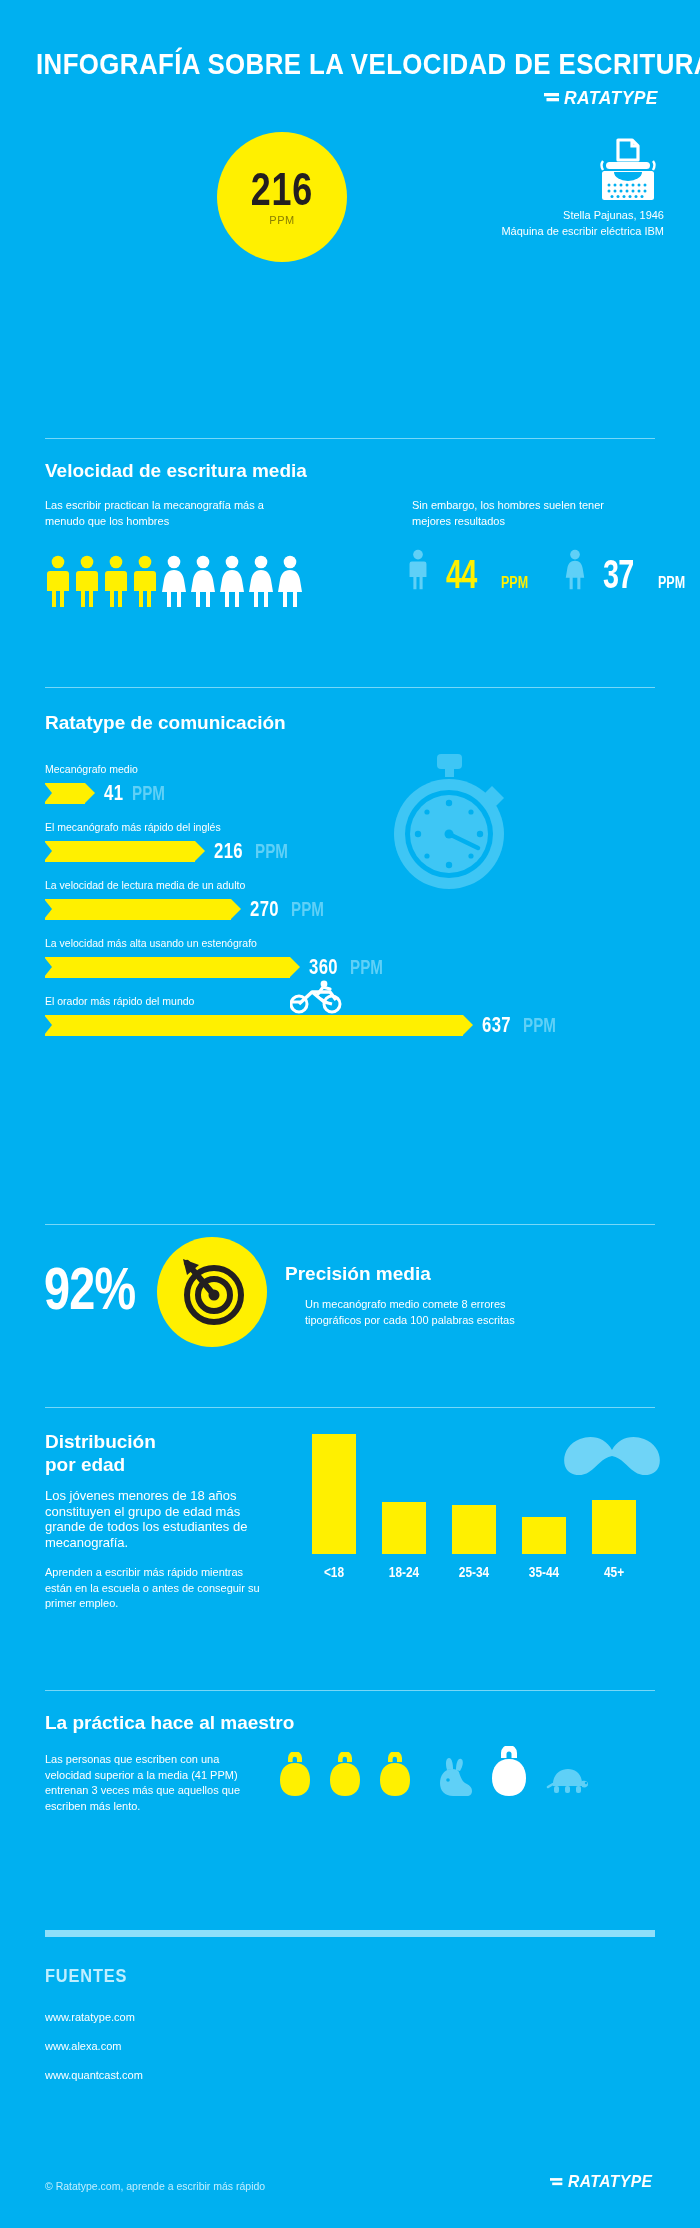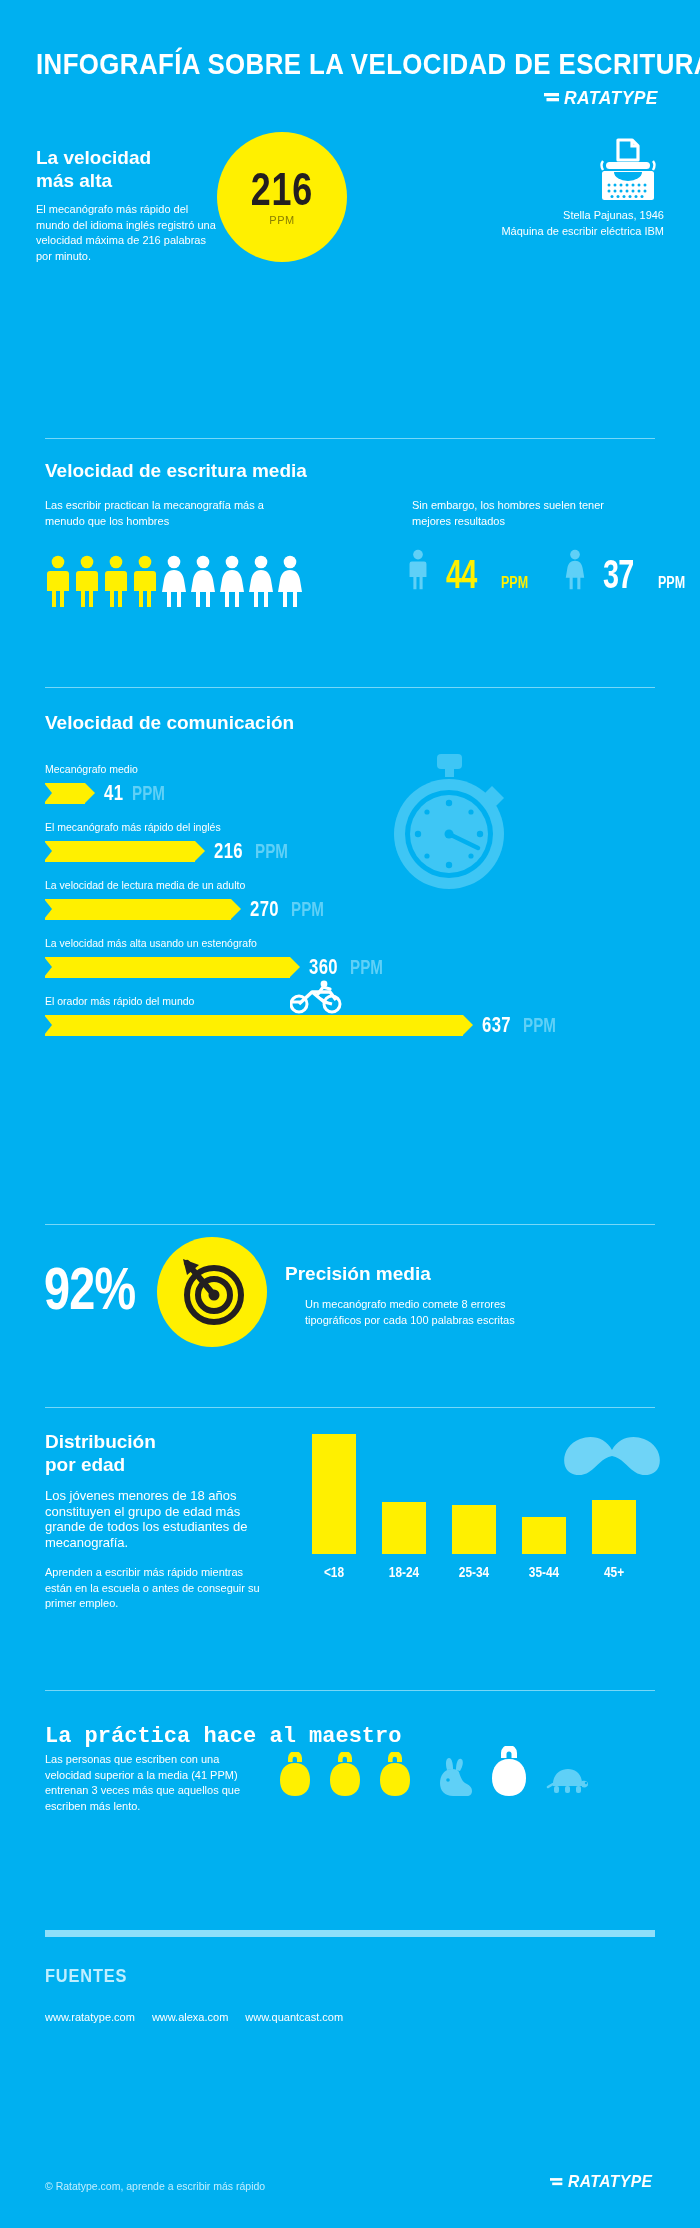--- a/index.html
+++ b/index.html
@@ -97,30 +97,30 @@
   .bars { position:absolute; left:0; bottom:26px; width:345px; height:120px; display:flex;
           align-items:flex-end; gap:26px; }
   .colwrap { width:44px; display:flex; flex-direction:column; justify-content:flex-end; height:120px; }
   .col { width:44px; background:#fff000; }
   .ticks { position:absolute; left:0; bottom:0; width:345px; display:flex; gap:26px; }
   .tick { width:44px; text-align:center; font-size:14px; font-weight:bold; transform:scaleX(.85); }
   .mustache { position:absolute; right:-5px; top:6px; width:100px; }
 
   
   .s6 { position:absolute; left:0; top:1712px; width:700px; }
-  .s6-h { position:absolute; left:45px; top:12px; font-size:22px; font-weight:bold;font-family:Liberation Mono, monospace; }
+  .s6-h { position:absolute; left:45px; top:0; font-size:19px; font-weight:bold; }
   .s6-p { position:absolute; left:45px; top:40px; width:215px; font-size:11px; line-height:15.5px; }
   .gear { position:absolute; left:275px; top:34px; display:flex; align-items:flex-end; gap:10px; }
 
   
   .foot { position:absolute; left:0; top:1965px; width:700px; }
   .foot-h { position:absolute; left:45px; top:0; font-size:19px; font-weight:bold; letter-spacing:1px;
             color:#bfeeff; transform:scaleX(.86); transform-origin:left center; }
   .links { position:absolute; left:45px; top:46px; display:flex; gap:26px; }
-  .lcol { display:flex; flex-direction:row; gap:17px; }
+  .lcol { display:flex; flex-direction:column; gap:17px; }
   .lcol a, .lcol span { font-size:11px; color:#ffffff; text-decoration:none; white-space:nowrap; }
   .lcol-1 { width:135px; }
   .copy { position:absolute; left:45px; top:2180px; font-size:10.5px; color:#bfeeff; }
   .brand2 { position:absolute; right:40px; top:2172px; display:flex; align-items:center; gap:3px; }
   .brand2 .brand-text { font-size:17px; }
 </style>
 </head>
 <body>
 
 <div class="page">
@@ -130,23 +130,20 @@
     <div class="brand">
       <svg class="brand-mark" width="17" height="16" viewBox="0 0 17 16">
         <rect x="0" y="3" width="15" height="3.3" fill="#ffffff"></rect>
         <rect x="2.5" y="8" width="12.5" height="3.3" fill="#ffffff"></rect>
       </svg>
       <span class="brand-text">RATATYPE</span>
     </div>
   </div>
 
   <div class="s1">
-    <div class="s1-h" style="white-space:pre-line">La velocidad
-más alta</div>
-    <div class="s1-p">El mecanógrafo más rápido del mundo del idioma inglés registró una velocidad máxima de 216 palabras por minuto.</div>
 
     <div class="circle1">
       <div class="num">216</div>
       <div class="unit">PPM</div>
     </div>
 
     <svg class="typewriter" viewBox="0 0 72 66">
       <path d="M26 2 h14 l6 6 v14 H26 Z" fill="none" stroke="#fff" stroke-width="3.2" stroke-linejoin="round"></path>
       <path d="M40 2 v6 h6" fill="none" stroke="#fff" stroke-width="3.2"></path>
       <rect x="14" y="24" width="44" height="7" rx="3.5" fill="#fff"></rect>
@@ -246,21 +243,21 @@
           </svg>
         <span class="big white">37</span>
         <span class="ppm white">PPM</span>
       </div>
     </div>
   </div>
 
   <div class="divider d2"></div>
 
   <div class="s3">
-    <div class="s3-h">Velocidad de comunicación</div>
+    <div class="s3-h">Ratatype de comunicación</div>
 
     <svg class="stopwatch" viewBox="0 0 135 140">
       <rect x="55" y="2" width="25" height="15" rx="4" fill="#3ec6f5"></rect>
       <rect x="63" y="13" width="9" height="12" fill="#3ec6f5"></rect>
       <circle cx="67" cy="82" r="55" fill="#3ec6f5"></circle>
       <circle cx="67" cy="82" r="44" fill="#00b0f0"></circle>
       <circle cx="67" cy="82" r="39" fill="#3ec6f5"></circle>
       <g fill="#00b0f0">
         <circle cx="67" cy="51" r="3.2"></circle>
           <circle cx="67" cy="113" r="3.2"></circle>

